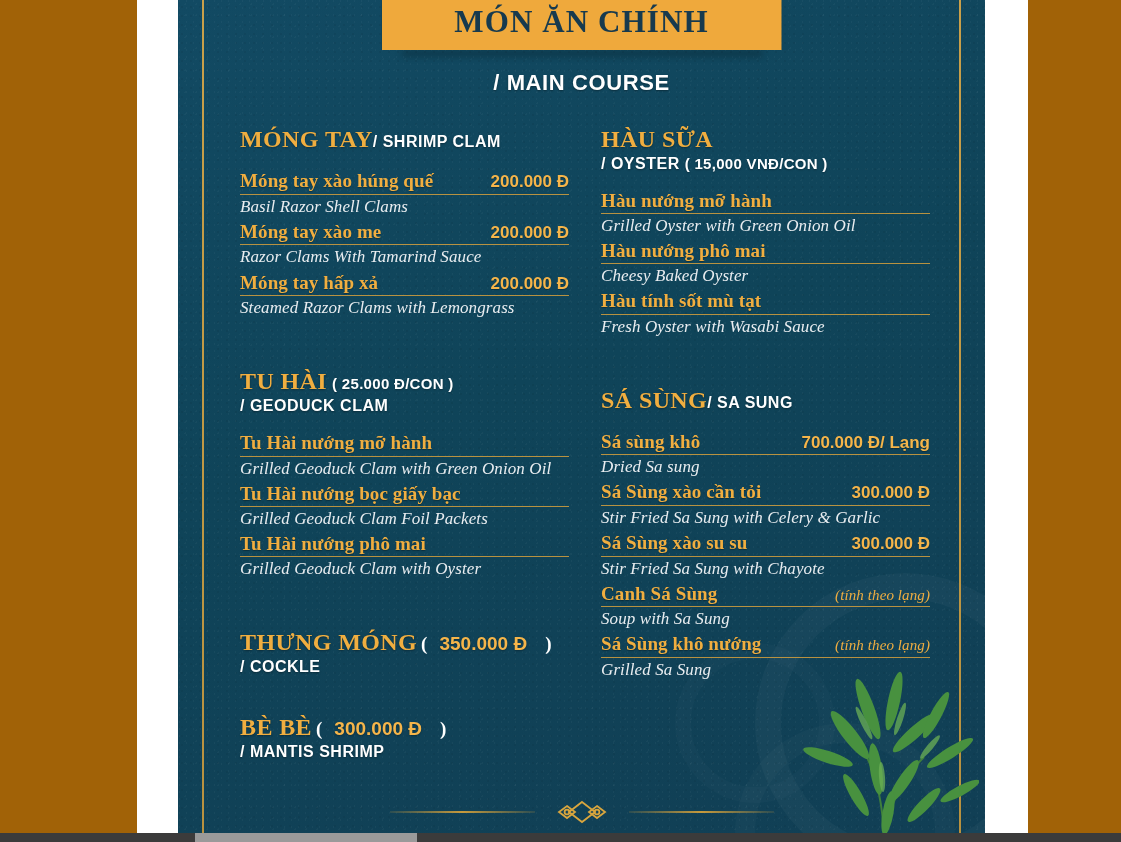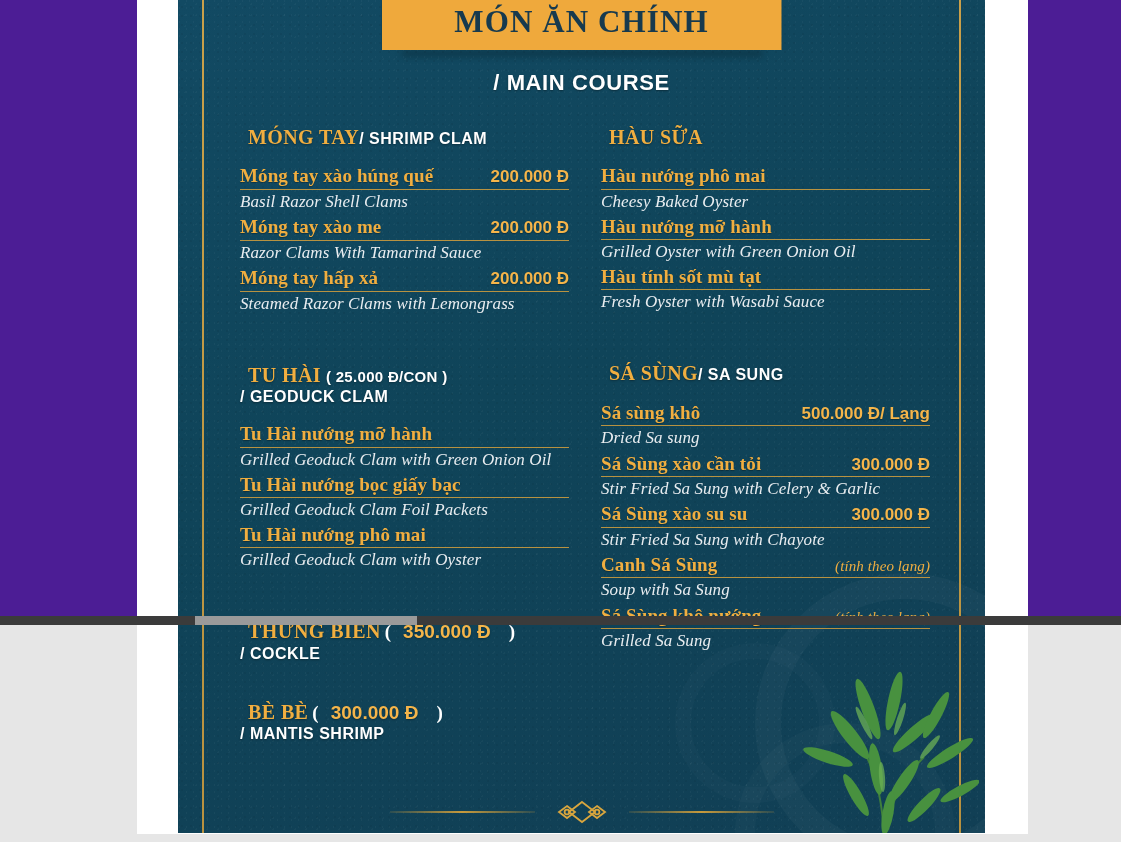--- a/index.html
+++ b/index.html
@@ -8,22 +8,22 @@
     width: 1121px;
     height: 842px;
     overflow: hidden;
     background: #e6e6e6;
     font-family: "Liberation Serif", serif;
   }
 
   #viewport {
     position: relative;
     width: 1121px;
-    height: 625px;
-    background: #4c1d95;
+    height: 842px;
+    background: #a16207;
   }
 
   
   .paper-gutter {
     position: absolute;
     left: 137px;
     top: 0;
     width: 891px;
     height: 834px;
     background: #ffffff;
@@ -159,25 +159,24 @@
 
   .sec-head {
     display: flex;
     align-items: baseline;
     flex-wrap: wrap;
     line-height: 1.12;
   }
   .sec-name {
     font-family: "Liberation Serif", serif;
     font-weight: bold;
-    font-size: 20px;
+    font-size: 24px;
     letter-spacing: 0.4px;
     color: #f0ae40;
     text-shadow: 0 1px 2px rgba(0,0,0,0.35);
-    margin-left: 8px;
   }
   .sec-slash-en {
     font-family: "Liberation Sans", sans-serif;
     font-weight: bold;
     font-size: 16px;
     letter-spacing: 0.5px;
     color: #ffffff;
     text-shadow: 0 1px 2px rgba(0,0,0,0.35);
   }
   .sec-note {
@@ -381,21 +380,21 @@
               </div>
               <div class="item-en">Grilled Geoduck Clam with Oyster</div>
             </div>
           </div>
         </div>
 
         <div class="spacer-lg"></div>
 
         <div class="section">
           <div class="sec-head">
-            <span class="sec-name">THƯNG BIỂN</span>
+            <span class="sec-name">THƯNG MÓNG</span>
             <span class="sec-price-paren">(</span>
             <span class="sec-price-val">350.000 Đ</span>
             <span class="sec-price-paren">)</span>
           </div>
           <div class="sec-sub">/ COCKLE</div>
         </div>
 
         <div class="spacer-md"></div>
 
         <div class="section">
@@ -409,32 +408,36 @@
         </div>
 
       </div>
 
       <div class="col right">
 
         <div class="section">
           <div class="sec-head">
             <span class="sec-name">HÀU SỮA</span>
           </div>
+          <div class="sec-head">
+            <span class="sec-sub">/ OYSTER</span>
+            <span class="sec-note">( 15,000 VNĐ/CON )</span>
+          </div>
           <div class="items">
             <div class="item">
               <div class="item-row">
+                <span class="item-vn">Hàu nướng mỡ hành</span>
+              </div>
+              <div class="item-en">Grilled Oyster with Green Onion Oil</div>
+            </div>
+            <div class="item">
+              <div class="item-row">
                 <span class="item-vn">Hàu nướng phô mai</span>
               </div>
               <div class="item-en">Cheesy Baked Oyster</div>
-            </div>
-            <div class="item">
-              <div class="item-row">
-                <span class="item-vn">Hàu nướng mỡ hành</span>
-              </div>
-              <div class="item-en">Grilled Oyster with Green Onion Oil</div>
             </div>
             <div class="item">
               <div class="item-row">
                 <span class="item-vn">Hàu tính sốt mù tạt</span>
               </div>
               <div class="item-en">Fresh Oyster with Wasabi Sauce</div>
             </div>
           </div>
         </div>
 
@@ -442,21 +445,21 @@
 
         <div class="section">
           <div class="sec-head">
             <span class="sec-name">SÁ SÙNG</span>
             <span class="sec-slash-en">/ SA SUNG</span>
           </div>
           <div class="items">
             <div class="item">
               <div class="item-row">
                 <span class="item-vn">Sá sùng khô</span>
-                <span class="item-price">500.000 Đ/ Lạng</span>
+                <span class="item-price">700.000 Đ/ Lạng</span>
               </div>
               <div class="item-en">Dried Sa sung</div>
             </div>
             <div class="item">
               <div class="item-row">
                 <span class="item-vn">Sá Sùng xào cần tỏi</span>
                 <span class="item-price">300.000 Đ</span>
               </div>
               <div class="item-en">Stir Fried Sa Sung with Celery &amp; Garlic</div>
             </div>

